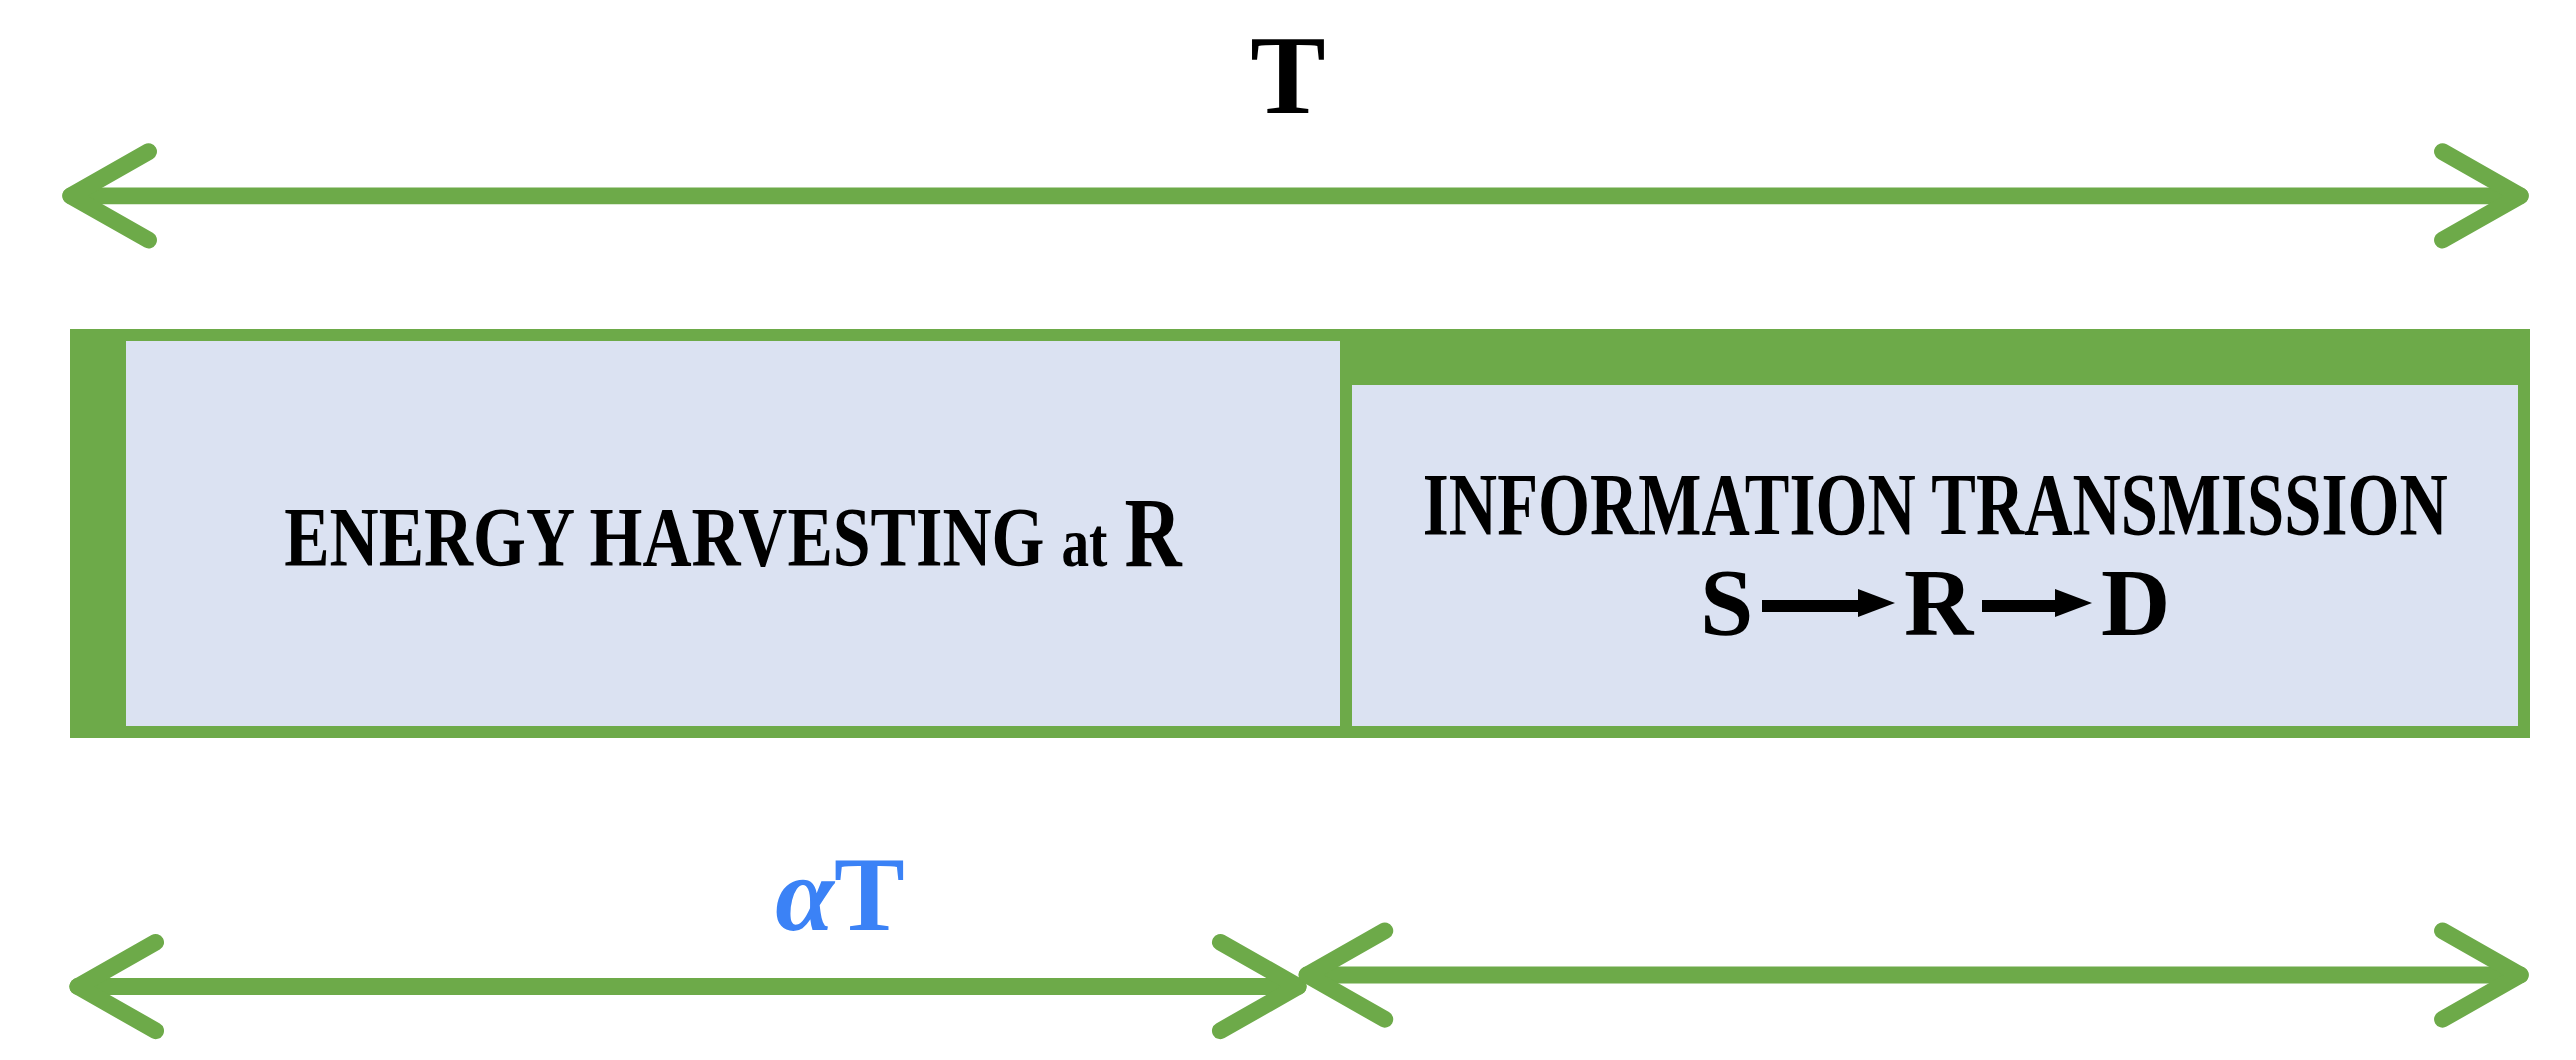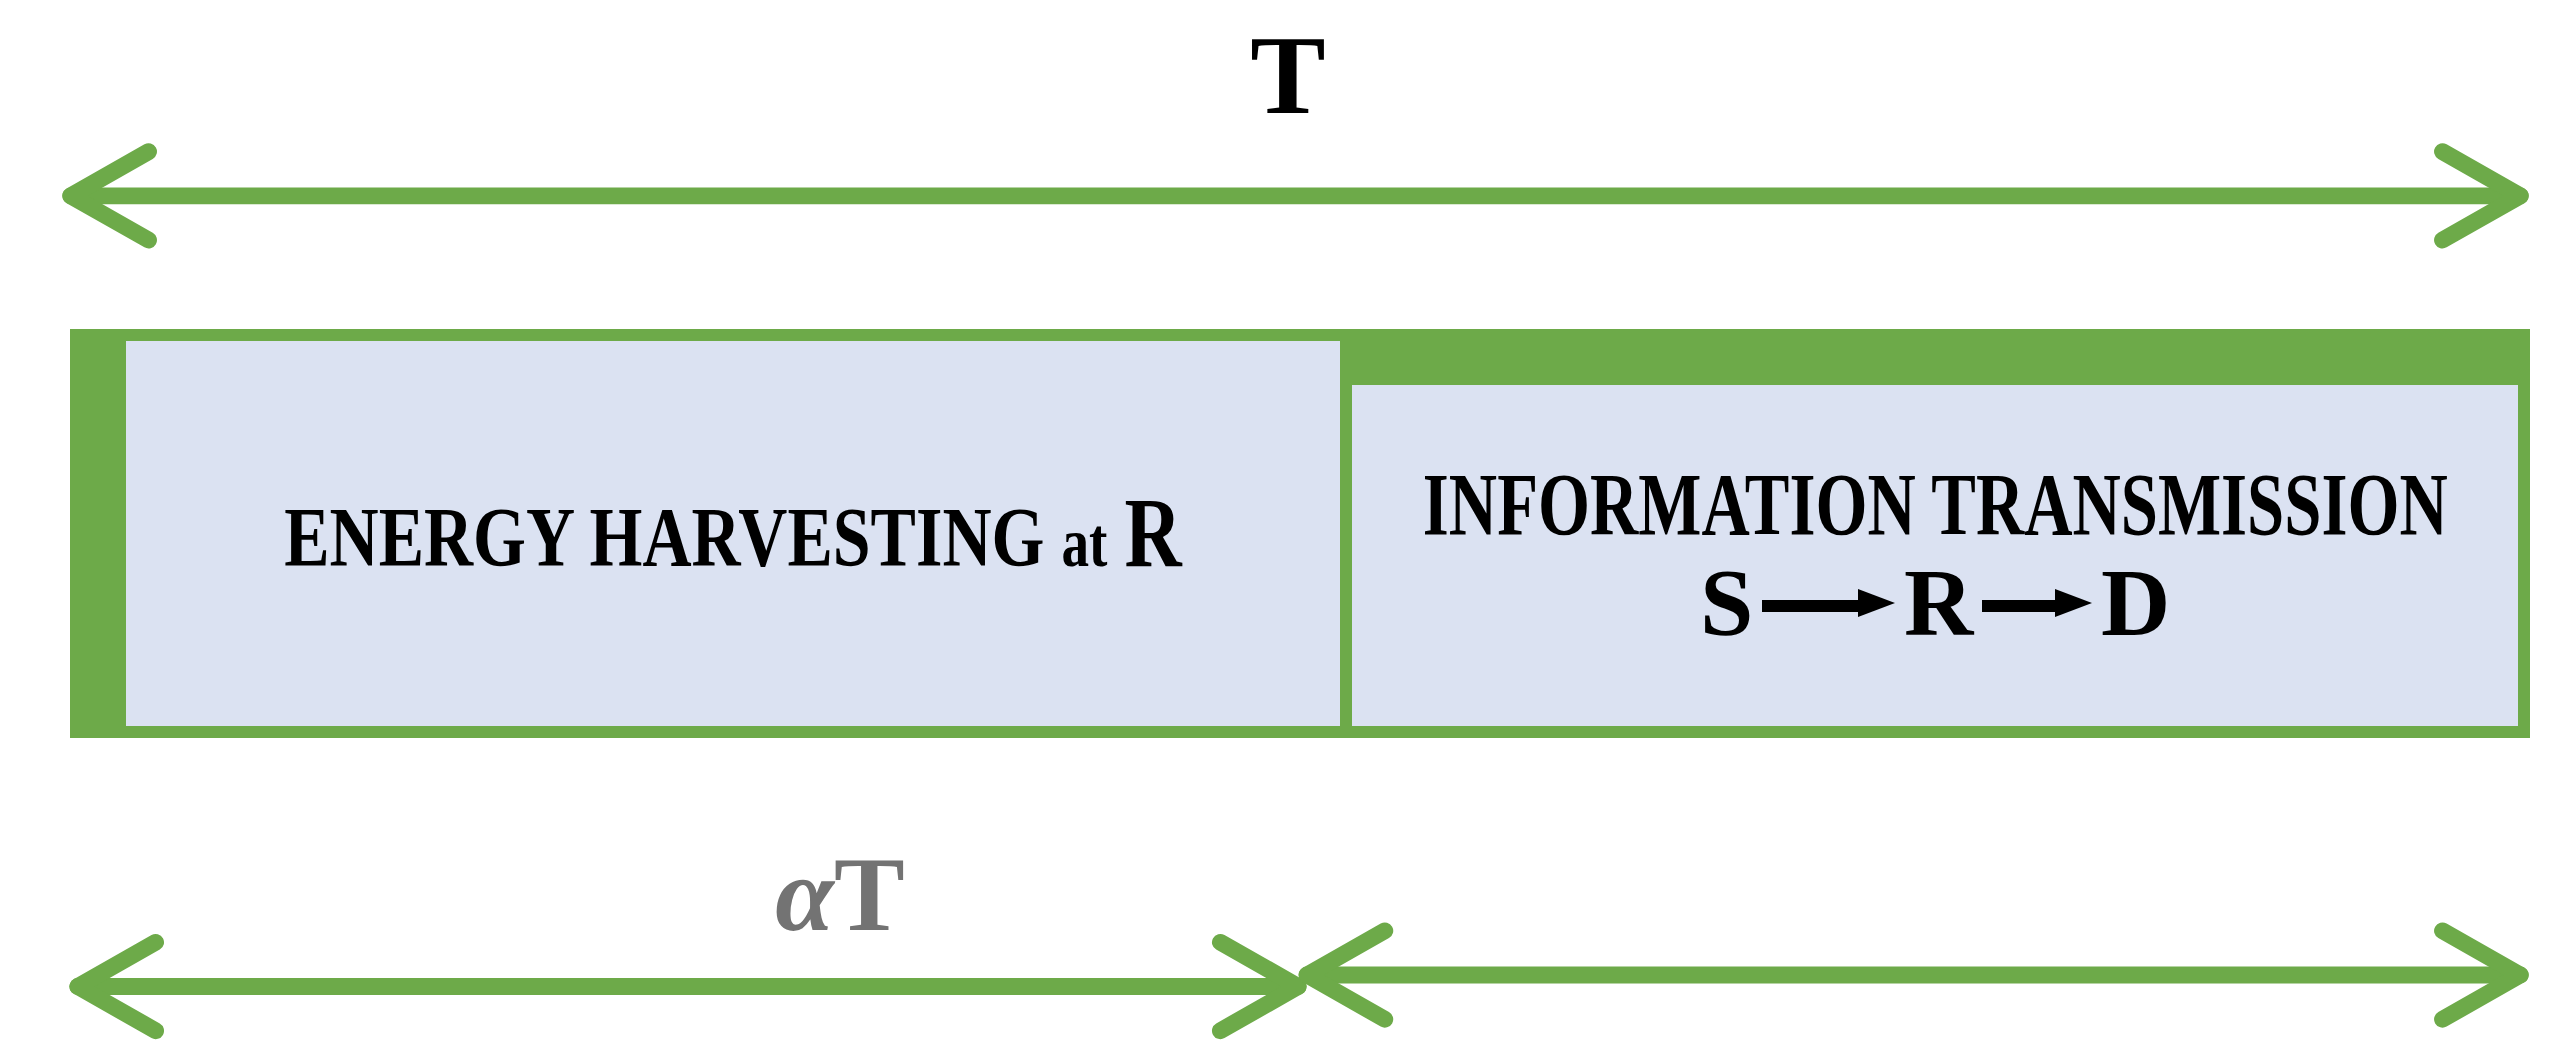--- a/index.html
+++ b/index.html
@@ -145,21 +145,21 @@
     margin-top: -2.7px;
   }
 
   
   .alpha-label {
     position: absolute;
     font-family: "Liberation Serif", "DejaVu Serif", serif;
     font-weight: bold;
     font-size: 106px;
     line-height: 1;
-    color: #737373;
+    color: #3b82f6;
     white-space: nowrap;
   }
   #label-alpha-t {
     top: 842px;
     left: 566px;
     width: 548px;
     text-align: center;
   }
   #label-one-minus-alpha-t {
     top: 831px;

